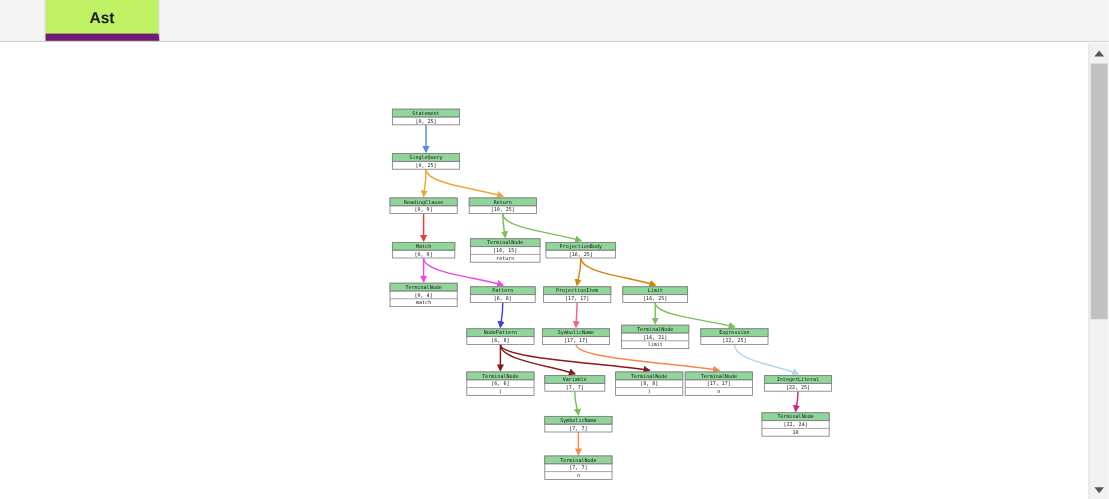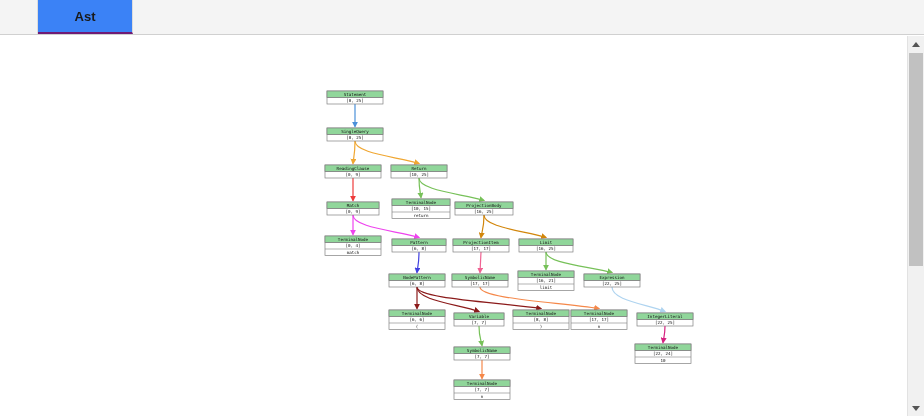--- a/index.html
+++ b/index.html
@@ -38,22 +38,22 @@
     justify-content: center;
     font-size: 13px;
     font-weight: bold;
     color: #1a1a1a;
     background: #f4f4f4;
     border-right: 1px solid #dcdcdc;
     box-sizing: border-box;
     cursor: pointer;
   }
   .tab.active {
-    background: #3b82f6;
-    border-bottom: 2px solid #701a75;
+    background: #bef264;
+    border-bottom: 6px solid #701a75;
   }
   .tab-rest {
     flex: 1;
     background: #f4f4f4;
   }
 
   
   #canvas-wrap {
     position: absolute;
     left: 0; top: 35px;

